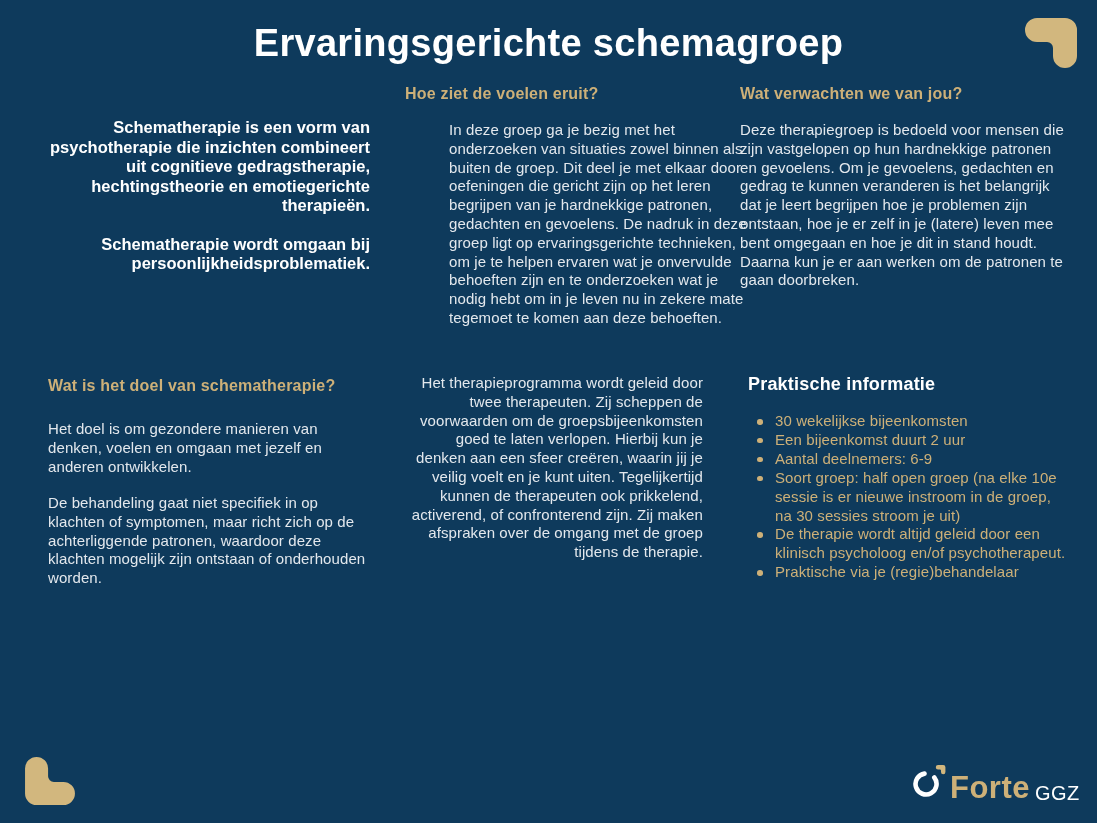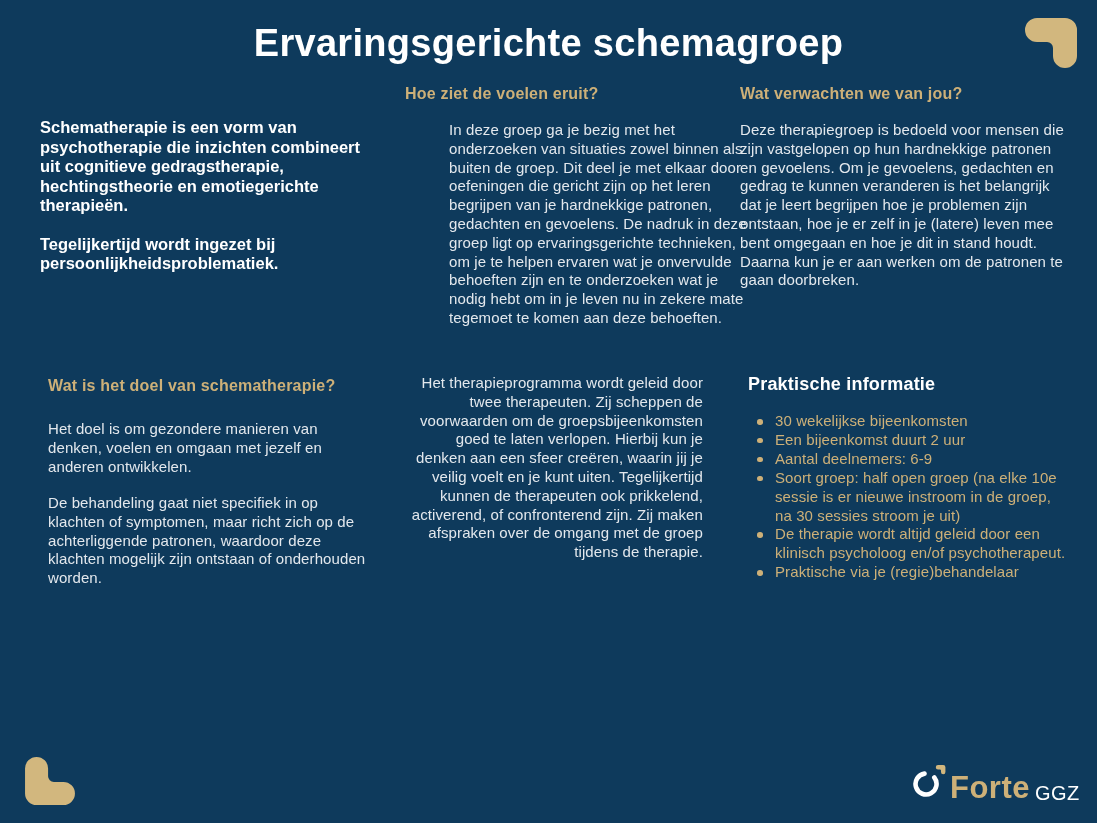--- a/index.html
+++ b/index.html
@@ -54,21 +54,21 @@
     margin: 0;
     font-size: 15px;
     line-height: 18.8px;
     color: var(--bodyWhite, #e3e8ed);
     letter-spacing: 0.1px;
   }
 
   .intro-block {
     position: absolute;
     left: 40px; top: 118px; width: 330px;
-    text-align: left;
+    text-align: right;
     color: var(--white, #ffffff);
     font-weight: bold;
     font-size: 16.5px;
     line-height: 19.5px;
   }
   .intro-block p { margin: 0; }
   .intro-block p + p { margin-top: 19px; }
 
   .goal-heading  { left: 48px;  top: 377px; }
   .goal-p1       { left: 48px;  top: 420px; width: 322px; }
@@ -144,21 +144,21 @@
   </svg>
 
   <svg class="deco deco-bl" viewBox="0 0 52 50" xmlns="http://www.w3.org/2000/svg" aria-hidden="true">
     <path d="M12 0 H40 A12 12 0 0 1 52 12 V38 A12 12 0 0 1 40 50 A12 12 0 0 1 28 38 V30 A6 6 0 0 0 22 24 H12 A12 12 0 0 1 0 12 A12 12 0 0 1 12 0 Z"></path>
   </svg>
 
   <h1 class="title">Ervaringsgerichte schemagroep</h1>
 
   <section class="intro-block">
     <p>Schematherapie is een vorm van psychotherapie die inzichten combineert uit cognitieve gedragstherapie, hechtingstheorie en emotiegerichte therapieën.</p>
-    <p>Tegelijkertijd wordt ingezet bij persoonlijkheidsproblematiek.</p>
+    <p>Schematherapie wordt omgaan bij persoonlijkheidsproblematiek.</p>
   </section>
 
   <h2 class="gold-heading goal-heading">Wat is het doel van schematherapie?</h2>
   <p class="body-text goal-p1">Het doel is om gezondere manieren van denken, voelen en omgaan met jezelf en anderen ontwikkelen.</p>
   <p class="body-text goal-p2">De behandeling gaat niet specifiek in op klachten of symptomen, maar richt zich op de achterliggende patronen, waardoor deze klachten mogelijk zijn ontstaan of onderhouden worden.</p>
 
   <h2 class="gold-heading mid-heading">Hoe ziet de voelen eruit?</h2>
   <p class="body-text mid-p1">In deze groep ga je bezig met het onderzoeken van situaties zowel binnen als buiten de groep. Dit deel je met elkaar door oefeningen die gericht zijn op het leren begrijpen van je hardnekkige patronen, gedachten en gevoelens. De nadruk in deze groep ligt op ervaringsgerichte technieken, om je te helpen ervaren wat je onvervulde behoeften zijn en te onderzoeken wat je nodig hebt om in je leven nu in zekere mate tegemoet te komen aan deze behoeften.</p>
   <p class="body-text mid-p2">Het therapieprogramma wordt geleid door twee therapeuten. Zij scheppen de voorwaarden om de groepsbijeenkomsten goed te laten verlopen. Hierbij kun je denken aan een sfeer creëren, waarin jij je veilig voelt en je kunt uiten. Tegelijkertijd kunnen de therapeuten ook prikkelend, activerend, of confronterend zijn. Zij maken afspraken over de omgang met de groep tijdens de therapie.</p>
 

